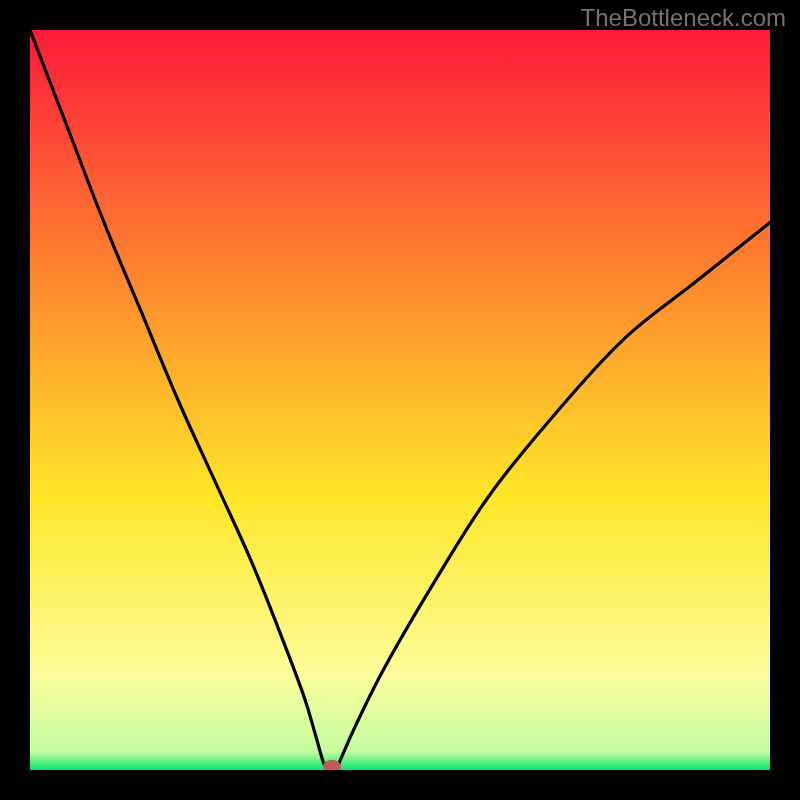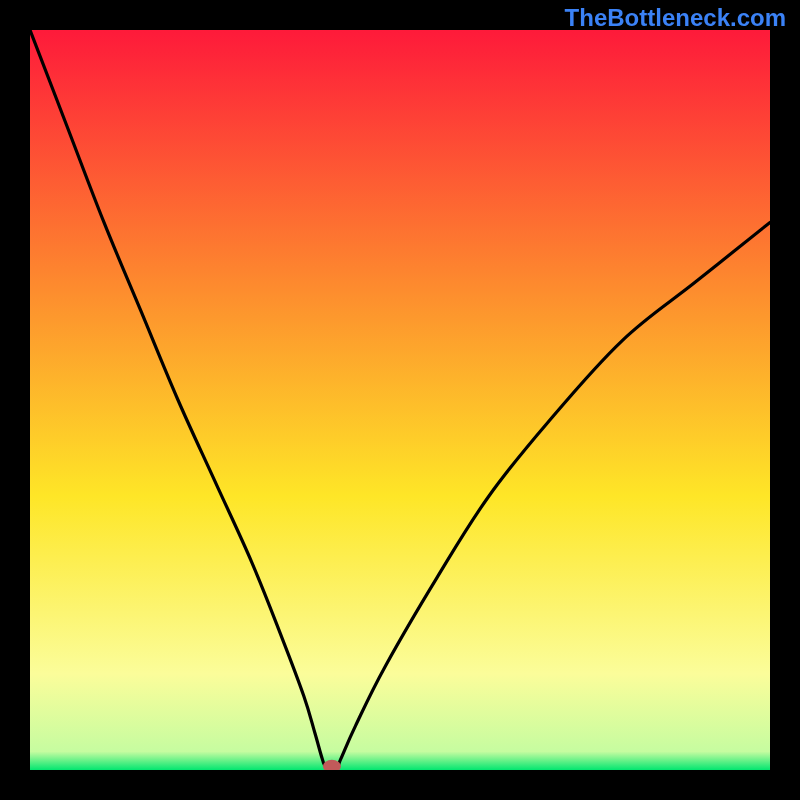--- a/index.html
+++ b/index.html
@@ -14,23 +14,23 @@
   .frame {
     position: relative;
     width: 800px;
     height: 800px;
     background: #000;
   }
   .watermark {
     position: absolute;
     top: 4px;
     right: 14px;
-    color: #3b82f6;
+    color: #737373;
     font-size: 24px;
-    font-weight: 700;
+    font-weight: 400;
     letter-spacing: 0px;
     z-index: 5;
   }
   .plot-outer {
     position: absolute;
     left: 30px;
     top: 30px;
     width: 740px;
     height: 740px;
     background: #000;

